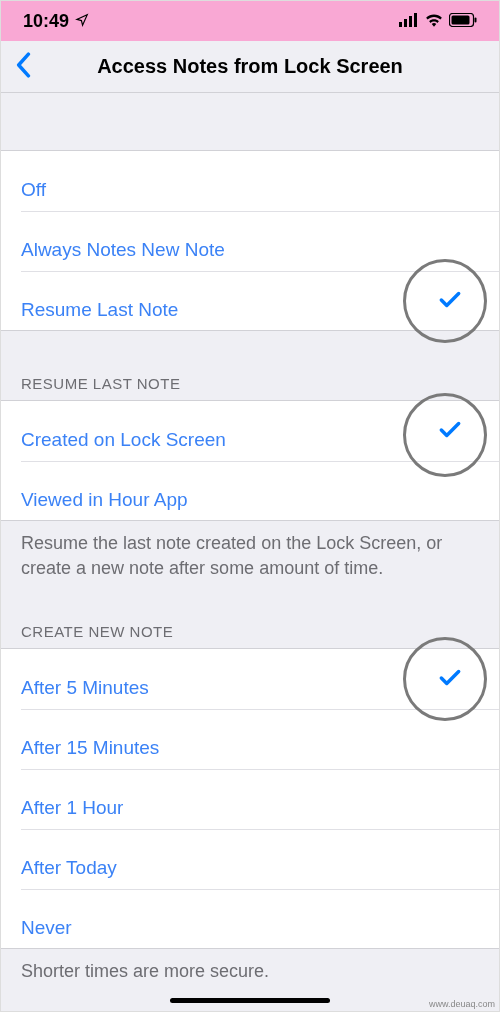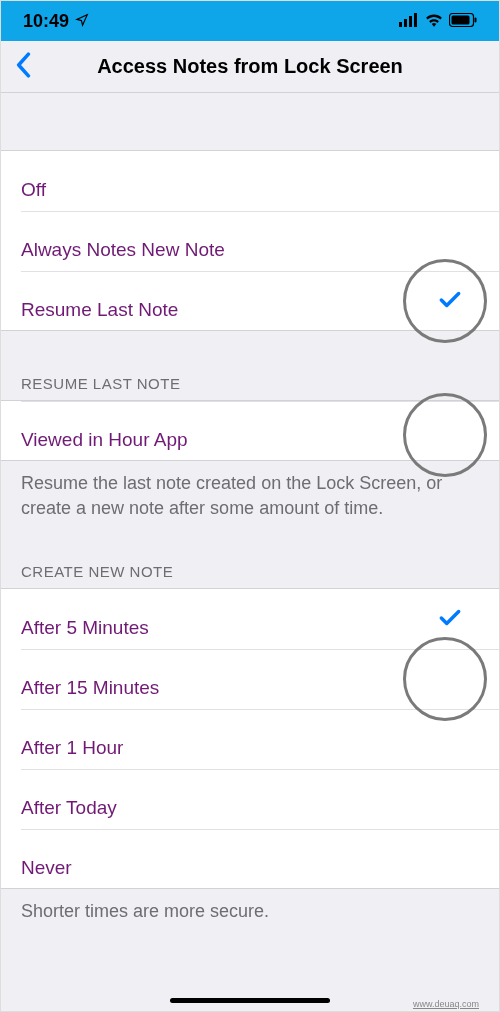--- a/index.html
+++ b/index.html
@@ -12,21 +12,21 @@
     .device {
       width: 500px;
       height: 1012px;
       border: 1px solid #ddd;
       background: #efeff4;
       position: relative;
       overflow: hidden;
     }
     .status-bar {
       height: 40px;
-      background: #0ea5e9;
+      background: #f9a8d4;
       display: flex;
       align-items: center;
       justify-content: space-between;
       padding: 4px 22px;
       font-weight: 600;
       font-size: 18px;
     }
     .status-left { display: flex; align-items: center; gap: 6px; }
     .status-right { display: flex; align-items: center; gap: 6px; }
     .nav-bar {
@@ -75,21 +75,21 @@
     .row.has-sep::before {
       content: "";
       position: absolute;
       left: 20px;
       right: 0;
       top: 0;
       border-top: 1px solid #e0e0e5;
     }
     .row-label {
       font-size: 19px;
-      color: #701a75;
+      color: #3b82f6;
       flex: 1;
       margin-top: 18px;
     }
     .check {
       color: #007aff;
       position: absolute;
       right: 36px;
     }
     .section-end { border-bottom: 1px solid #d1d1d6; }
     .footer-text {
@@ -105,24 +105,23 @@
       left: 50%;
       transform: translateX(-50%);
       width: 160px;
       height: 5px;
       background: #000;
       border-radius: 3px;
     }
     .watermark {
       position: absolute;
       bottom: 2px;
-      right: 20px;
+      right: 4px;
       font-size: 9px;
       color: #888;
-      text-decoration: underline;
     }
     .annot-circle {
       position: absolute;
       width: 84px;
       height: 84px;
       border: 3.5px solid #7a7a7a;
       border-radius: 50%;
       pointer-events: none;
     }
   </style>
@@ -186,20 +185,28 @@
   <div class="row has-sep section-end">
     <span class="row-label">Resume Last Note</span>
     <span class="check">
       <svg width="26" height="26" viewBox="0 0 24 24" fill="none" stroke="#007aff" stroke-width="3.2" stroke-linecap="round" stroke-linejoin="round">
           <polyline points="4,13 9,18 20,7"></polyline>
         </svg>
     </span>
   </div>
 
   <div class="section-header with-top">RESUME LAST NOTE</div>
+  <div class="row">
+    <span class="row-label">Created on Lock Screen</span>
+    <span class="check">
+      <svg width="26" height="26" viewBox="0 0 24 24" fill="none" stroke="#007aff" stroke-width="3.2" stroke-linecap="round" stroke-linejoin="round">
+          <polyline points="4,13 9,18 20,7"></polyline>
+        </svg>
+    </span>
+  </div>
   <div class="row has-sep section-end">
     <span class="row-label">Viewed in Hour App</span>
   </div>
   <div class="footer-text">Resume the last note created on the Lock Screen, or create a new note after some amount of time.</div>
 
   <div class="section-header">CREATE NEW NOTE</div>
   <div class="row">
     <span class="row-label">After 5 Minutes</span>
     <span class="check">
       <svg width="26" height="26" viewBox="0 0 24 24" fill="none" stroke="#007aff" stroke-width="3.2" stroke-linecap="round" stroke-linejoin="round">

